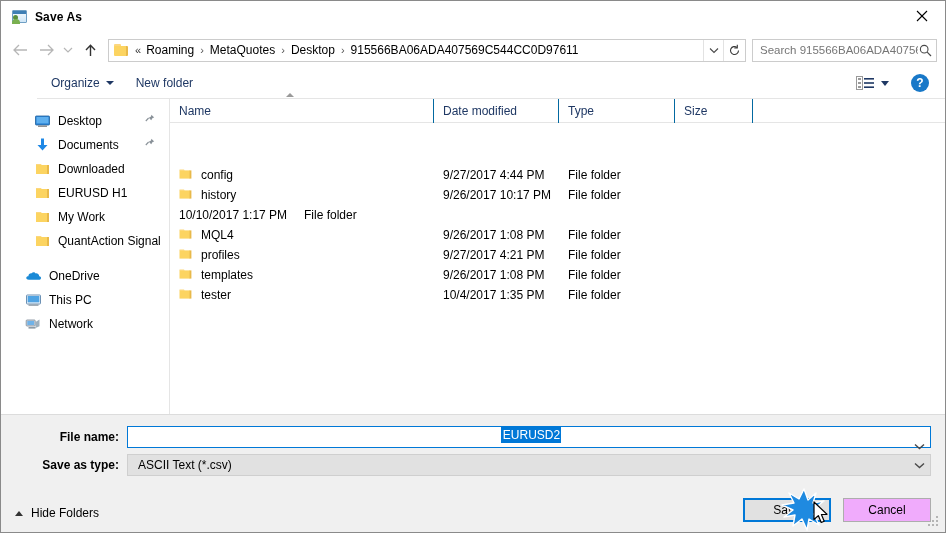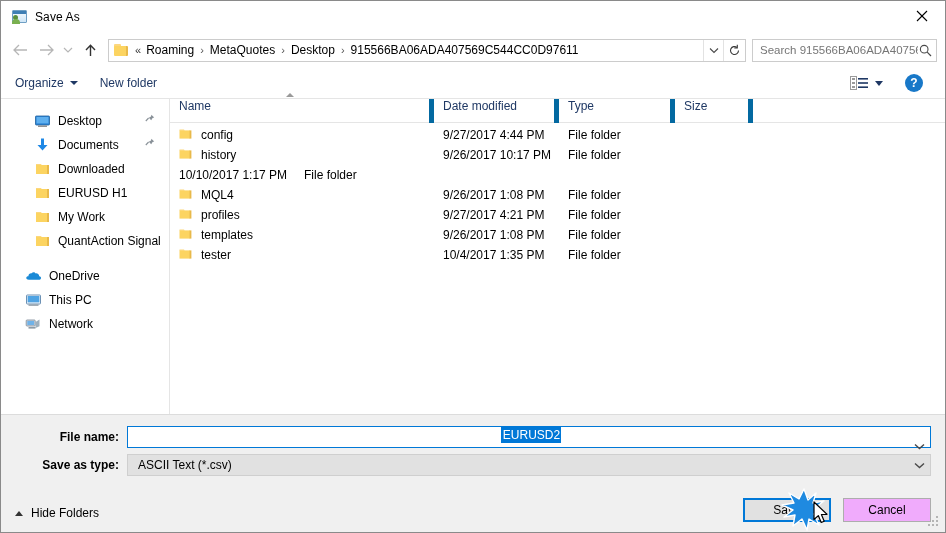--- a/index.html
+++ b/index.html
@@ -18,20 +18,21 @@
     border: 1px solid #8a8a8a;
     display: flex; flex-direction: column;
   }
 
   
   #titlebar {
     height: 31px; min-height: 31px;
     background: #ffffff;
     display: flex; align-items: center;
     position: relative;
+    font-weight: bold;
   }
   #title-icon {
     margin-left: 9px; margin-right: 8px;
     width: 17px; height: 16px; position: relative;
   }
   .ti-back {
     position: absolute; left: 2px; top: 1px;
     width: 15px; height: 13px;
     background: linear-gradient(#f7fbfe,#cfe6f7);
     border: 1px solid #6f9fc4;
@@ -138,21 +139,22 @@
     white-space: nowrap; overflow: hidden;
   }
   #search-icon { width: 15px; display: flex; justify-content: center; }
 
   
   #toolbar {
     height: 31px; min-height: 31px;
     background: #ffffff;
     border-bottom: 1px solid #e5e5e5;
     display: flex; align-items: center;
-    padding: 0 16px 0 14px;
+    padding: 0 10px 0 14px;
+    margin-left: 36px;
   }
   .tbitem {
     display: flex; align-items: center;
     font-size: 12px; color: #1f3864;
     margin-right: 22px;
   }
   .tbitem .caret {
     margin-left: 6px;
     width: 0; height: 0;
     border-left: 4px solid transparent;
@@ -206,33 +208,33 @@
   #filelist { flex: 1 1 auto; display: flex; flex-direction: column; min-width: 0; }
   #col-header {
     height: 24px; min-height: 24px;
     display: flex; align-items: center;
     border-bottom: 1px solid #e5e5e5;
     position: relative;
     background: #fff;
   }
   .colh {
     font-size: 12px; color: #1f3864;
-    height: 24px; display: flex; 
+    height: 24px; display: flex; align-items: center;
     padding-left: 9px;
-    border-right: 5px solid #0369a1;
+    border-right: 1px solid #0369a1;
     position: relative;
   }
   #sort-caret {
     position: absolute; left: 116px; top: -6px;
     width: 0; height: 0;
     border-left: 4px solid transparent;
     border-right: 4px solid transparent;
     border-bottom: 4px solid #9a9a9a;
   }
-  #rows { flex: 1 1 auto; overflow: hidden; padding-top: 2px; }
+  #rows { flex: 1 1 auto; overflow: hidden; padding-top: 2px; margin-top: 40px; }
   .frow { height: 20px; display: flex; align-items: center; font-size: 12px; color: #000; }
   .fc-name { display: flex; align-items: center; padding-left: 9px; }
   .fc-name .fi { margin-right: 8px; }
   .fc-date { color: #000; padding-left: 9px; }
   .fc-type { color: #000; padding-left: 9px; }
   .fc-size { padding-left: 9px; }
 
   
   #bottom {
     background: #f0f0f0;

